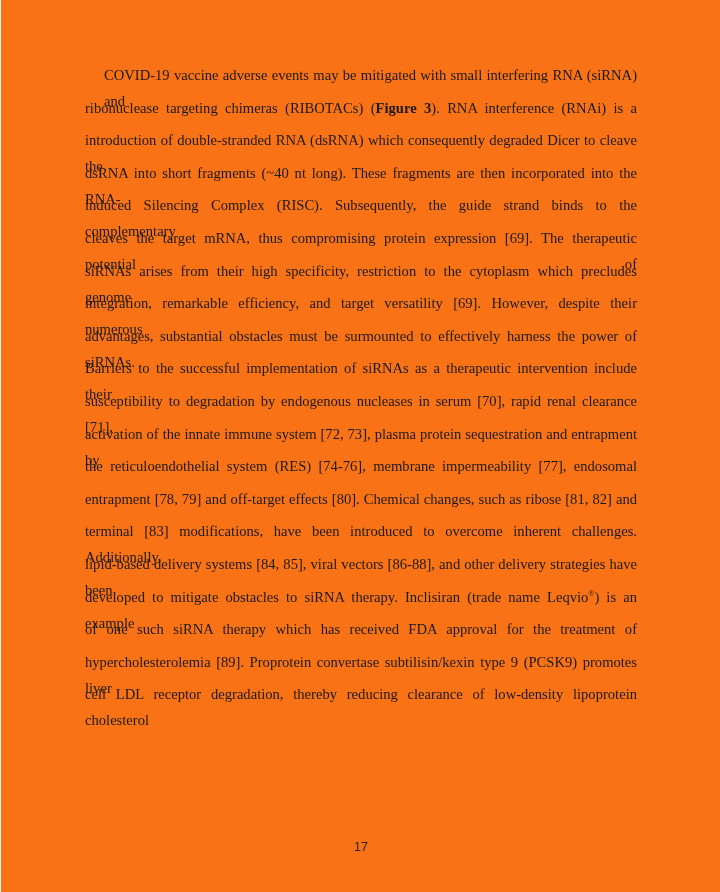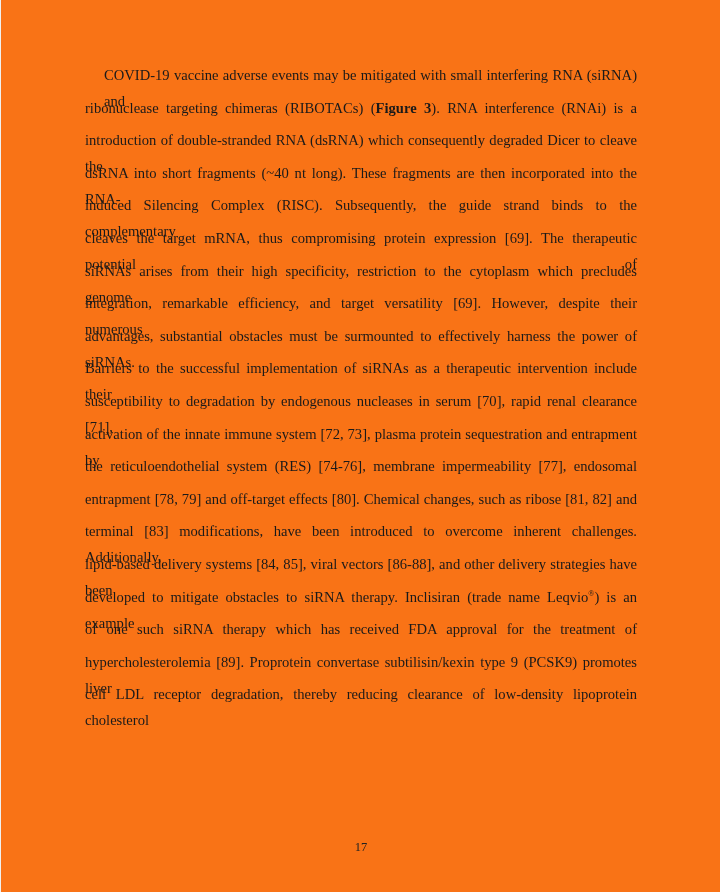--- a/index.html
+++ b/index.html
@@ -48,21 +48,21 @@
       white-space: normal;
     }
     .bold { font-weight: bold; }
     sup { font-size: 8px; vertical-align: 6px; line-height: 0; }
     .page-number {
       position: absolute;
       left: 0;
       width: 720px;
       top: 840px;
       text-align: center;
-      font-family: Liberation Serif, serif;
+      font-family: Liberation Sans, sans-serif;
       font-size: 12.5px;
       color: #222222;
     }
   </style>
 </head>
 <body>
 
 <div class="page">
   <div class="body-text">
     <span class="line first">

